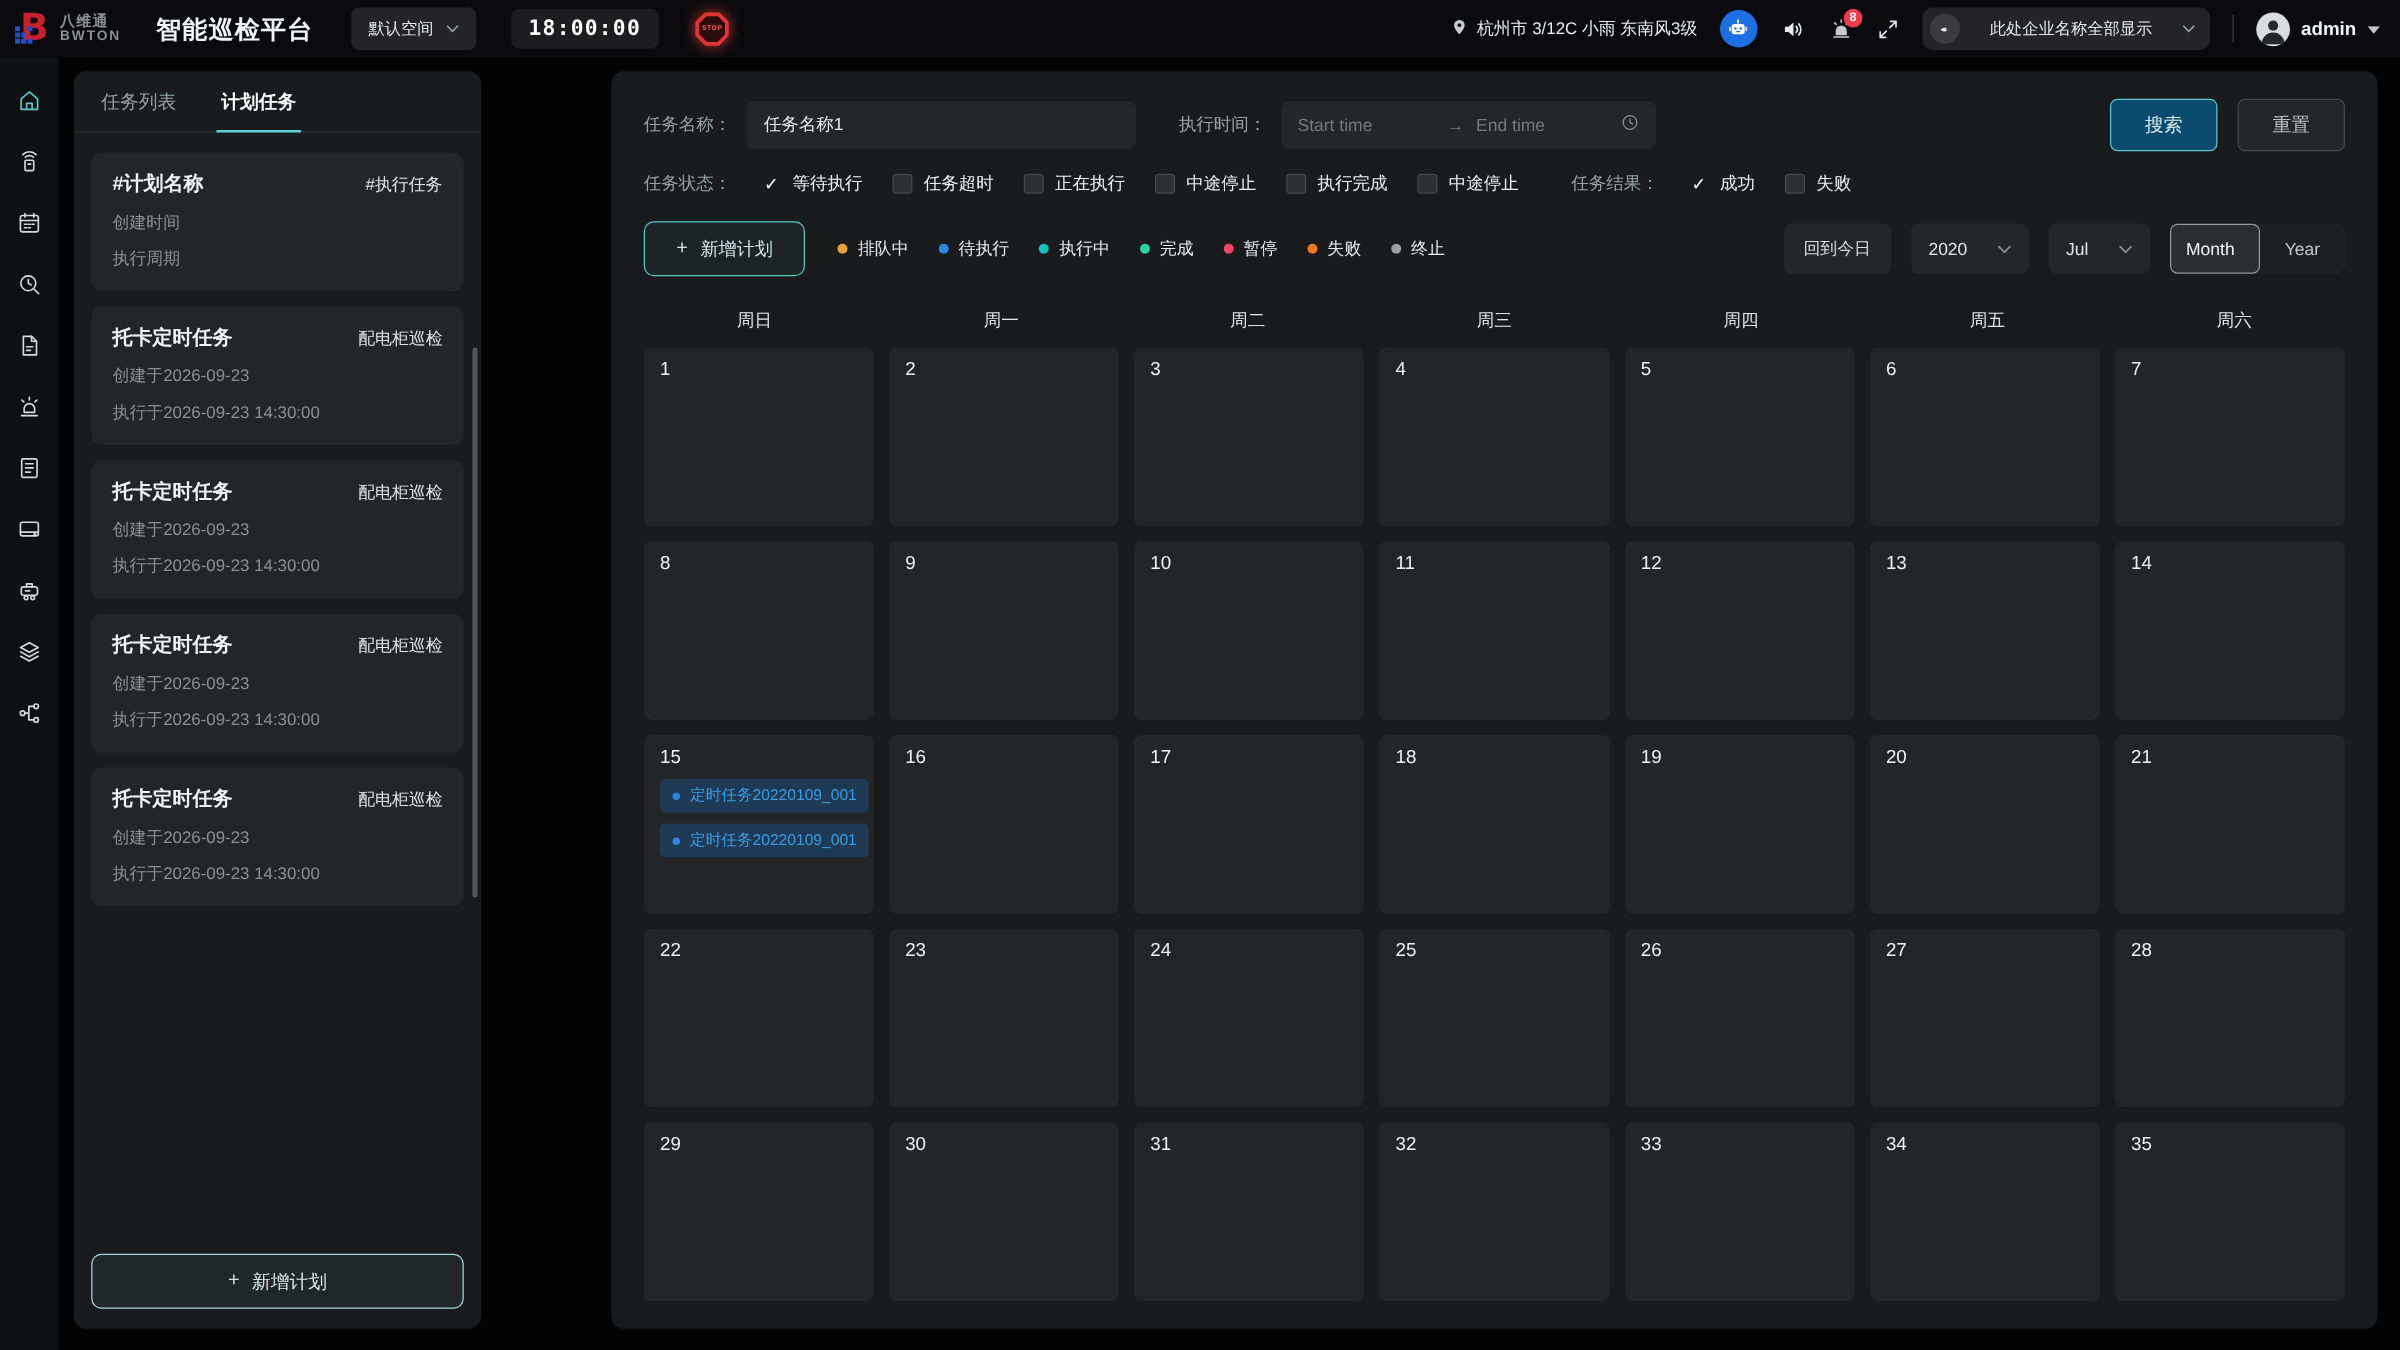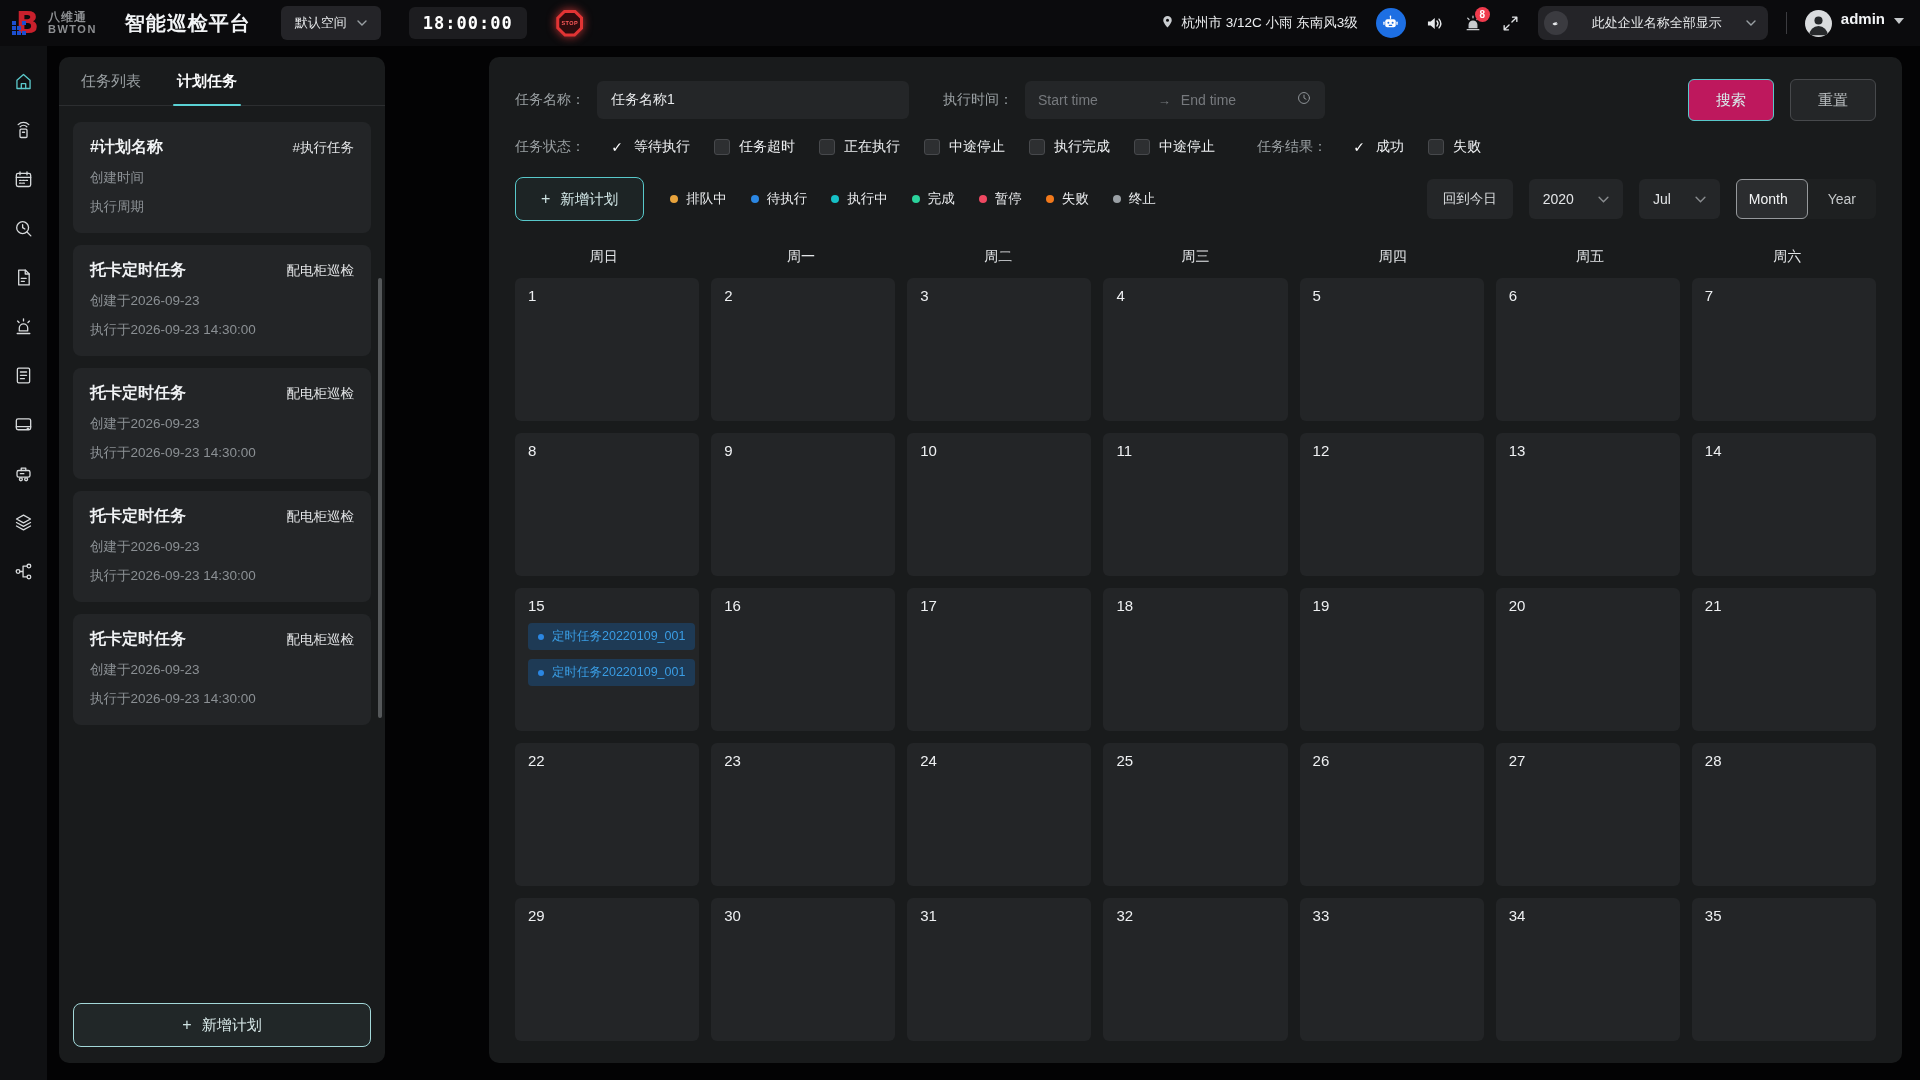--- a/index.html
+++ b/index.html
@@ -25,21 +25,21 @@
   .stop-inner { width:21px; height:21px; background:#2e0b0d; clip-path:polygon(30% 0,70% 0,100% 30%,100% 70%,70% 100%,30% 100%,0 70%,0 30%); display:flex; align-items:center; justify-content:center; }
   .stop-inner span { font-size:5.5px; font-weight:bold; color:#ff5b5b; letter-spacing:.4px; }
   .header-right { margin-left:auto; display:flex; align-items:center; gap:18px; }
   .weather { display:flex; align-items:center; gap:7px; font-size:13.5px; color:#eceef0; }
   .robot-btn { width:30px; height:30px; border-radius:50%; background:#1d6fe3; display:flex; align-items:center; justify-content:center; cursor:pointer; }
   .icon-btn { position:relative; display:flex; align-items:center; justify-content:center; cursor:pointer; }
   .badge { position:absolute; top:-6px; right:-7px; min-width:15px; height:15px; border-radius:8px; background:#f03b4d; color:#fff; font-size:10px; font-weight:bold; display:flex; align-items:center; justify-content:center; padding:0 3px; }
   .company-dd { background:#242428; border-radius:8px; padding:5px 12px 5px 6px; display:flex; align-items:center; gap:24px; font-size:13px; color:#e6e8ea; cursor:pointer; }
   .company-ico { width:24px; height:24px; border-radius:50%; background:#3b3b40; display:flex; align-items:center; justify-content:center; }
   .vdiv { width:1px; height:22px; background:#3c3c40; }
-  .user-wrap { display:flex; gap:9px; cursor:pointer; }
+  .user-wrap { display:flex; align-items:center; gap:9px; cursor:pointer; }
   .avatar { width:27px; height:27px; border-radius:50%; background:#dadcde; overflow:hidden; display:flex; align-items:flex-end; justify-content:center; }
   .user-name { font-size:15px; font-weight:600; color:#f2f4f6; }
 
   
   .rail { position:absolute; left:0; top:46px; bottom:0; width:47px; background:#101113; display:flex; flex-direction:column; align-items:center; padding-top:26px; gap:27px; }
   .rail-item { width:22px; height:22px; color:#d7dadc; display:flex; align-items:center; justify-content:center; cursor:pointer; }
   .rail-item.active { color:#5bc9cb; }
   .rail-item svg { width:21px; height:21px; fill:none; stroke:currentColor; stroke-width:1.5; stroke-linecap:round; stroke-linejoin:round; }
 
   
@@ -63,21 +63,21 @@
   .frow1 { display:flex; align-items:center; flex:none; }
   .flabel { font-size:14px; color:#9aa0a3; }
   .text-input { width:312px; height:38px; margin-left:12px; background:#242628; border:none; border-radius:6px; padding:0 14px; font-size:14px; color:#e8eaec; font-family:inherit; outline:none; }
   .range-pick { margin-left:12px; width:300px; height:38px; background:#242628; border-radius:6px; display:flex; align-items:center; padding:0 13px; gap:10px; cursor:pointer; }
   .ph { font-size:14px; color:#76797d; }
   .range-arrow { color:#76797d; font-size:13px; flex:none; }
   .range-pick .spacer { flex:1; }
   .gap-lbl { margin-left:34px; }
   .btns-right { margin-left:auto; display:flex; gap:16px; }
   .btn { height:42px; border-radius:6px; font-size:15px; padding:0 27px; display:flex; align-items:center; justify-content:center; cursor:pointer; }
-  .btn-search { border:1px solid #58c8ca; color:#d8ecec; background:#be185d; }
+  .btn-search { border:1px solid #58c8ca; color:#d8ecec; background:#0c4a6e; }
   .btn-reset { border:1px solid #47494c; color:#bcc0c3; background:#242628; }
   .frow2 { display:flex; align-items:center; margin-top:17px; flex:none; }
   .chk-item { display:flex; align-items:center; gap:9px; margin-left:24px; cursor:pointer; }
   .chk-box { width:16px; height:16px; border-radius:3px; background:#2d2f31; border:1px solid #47494c; flex:none; }
   .chk-check { width:16px; height:16px; display:flex; align-items:center; justify-content:center; color:#ffffff; font-size:14px; font-weight:bold; flex:none; }
   .chk-lbl { font-size:14px; color:#eef0f2; font-weight:500; }
   .result-lbl { margin-left:42px; }
   .toolbar { display:flex; align-items:center; margin-top:21px; flex:none; }
   .btn-addplan { height:44px; border:1px solid #58c8ca; border-radius:8px; background:#1d2425; padding:0 25px; display:flex; align-items:center; gap:10px; font-size:14.5px; color:#d2e7e7; cursor:pointer; }
   .legend { display:flex; align-items:center; gap:24px; margin-left:26px; }

